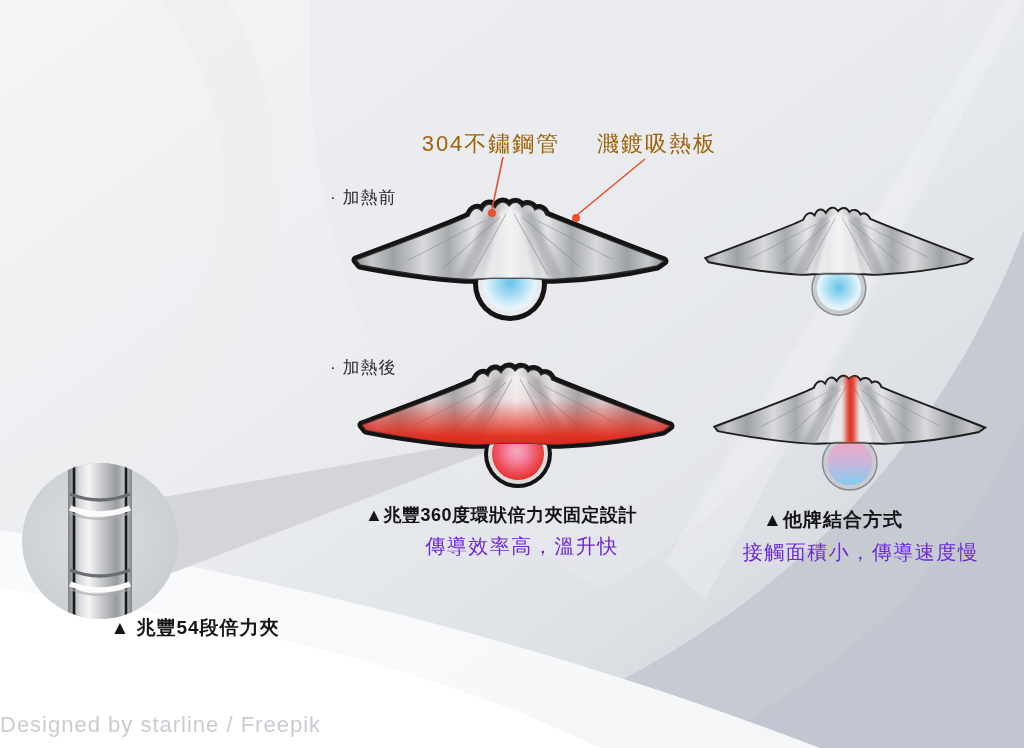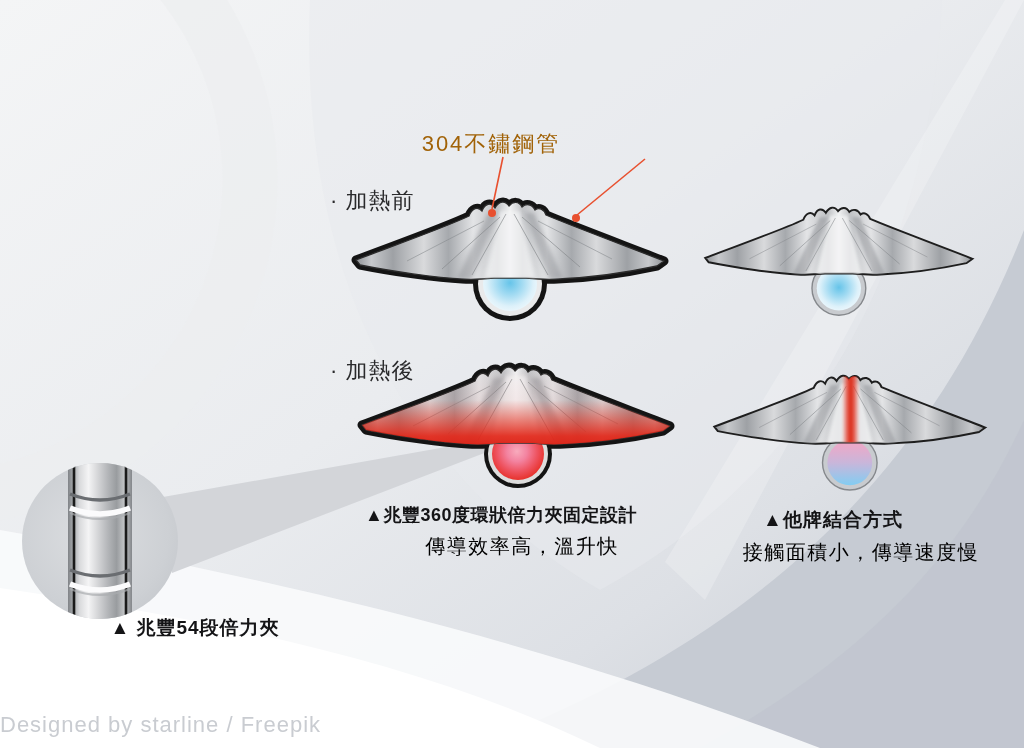--- a/index.html
+++ b/index.html
@@ -5,24 +5,24 @@
   html,body{margin:0;padding:0;background:#9aa0aa;}
   #canvas{
     position:relative;width:1024px;height:748px;overflow:hidden;
     font-family:"Liberation Sans","DejaVu Sans",sans-serif;
     background:#eef0f2;
   }
   #canvas svg{position:absolute;left:0;top:0;}
   .txt{position:absolute;white-space:nowrap;line-height:1.2;color:#1c1c1e;}
   .center{transform:translateX(-50%);}
   .red-label{font-size:22px;letter-spacing:2px;color:#a16207;}
-  .state-label{font-size:22px;color:#2a2a2c;letter-spacing:1px;}
+  .state-label{font-size:17px;color:#2a2a2c;letter-spacing:1px;}
   .cap-title{font-size:18px;font-weight:600;color:#141416;letter-spacing:.5px;}
   .cap-title-lg{font-size:19px;font-weight:600;color:#141416;letter-spacing:1px;}
-  .cap-sub{font-size:20px;font-weight:400;color:#000000;letter-spacing:1.5px;}
+  .cap-sub{font-size:20px;font-weight:400;color:#6d28d9;letter-spacing:1.5px;}
   .mag-label{font-size:19px;font-weight:600;color:#141416;letter-spacing:1px;}
   .credit{font-size:22px;color:#c9ccd1;letter-spacing:1px;}
 </style>
 </head>
 <body>
 
 <div id="canvas">
 
   <svg width="1024" height="748" viewBox="0 0 1024 748" aria-hidden="true">
     <defs>
@@ -207,20 +207,21 @@
 
     <g stroke="#e8502f" stroke-width="1.6">
       <line x1="503" y1="157" x2="492" y2="209"></line>
       <line x1="645" y1="159" x2="577" y2="215"></line>
       <circle cx="492" cy="213" r="4" fill="#e8502f" stroke="none"></circle>
       <circle cx="576" cy="218" r="4" fill="#e8502f" stroke="none"></circle>
     </g>
   </svg>
 
   <div class="txt red-label center" style="left:491px;top:131px;">304不鏽鋼管</div>
+  <div class="txt red-label center" style="left:657px;top:131px;">濺鍍吸熱板</div>
 
   <div class="txt state-label" style="left:330px;top:188px;">· 加熱前</div>
   <div class="txt state-label" style="left:330px;top:358px;">· 加熱後</div>
 
   <div class="txt cap-title center" style="left:501px;top:505px;">▲兆豐360度環狀倍力夾固定設計</div>
   <div class="txt cap-sub center" style="left:522px;top:534px;">傳導效率高，溫升快</div>
 
   <div class="txt cap-title-lg center" style="left:833px;top:509px;">▲他牌結合方式</div>
   <div class="txt cap-sub center" style="left:861px;top:540px;">接觸面積小，傳導速度慢</div>
 

